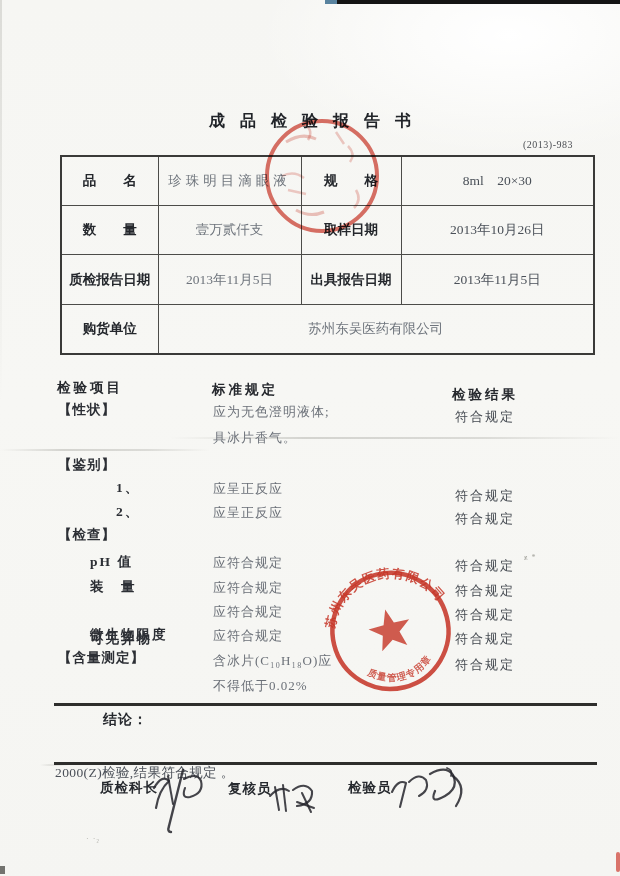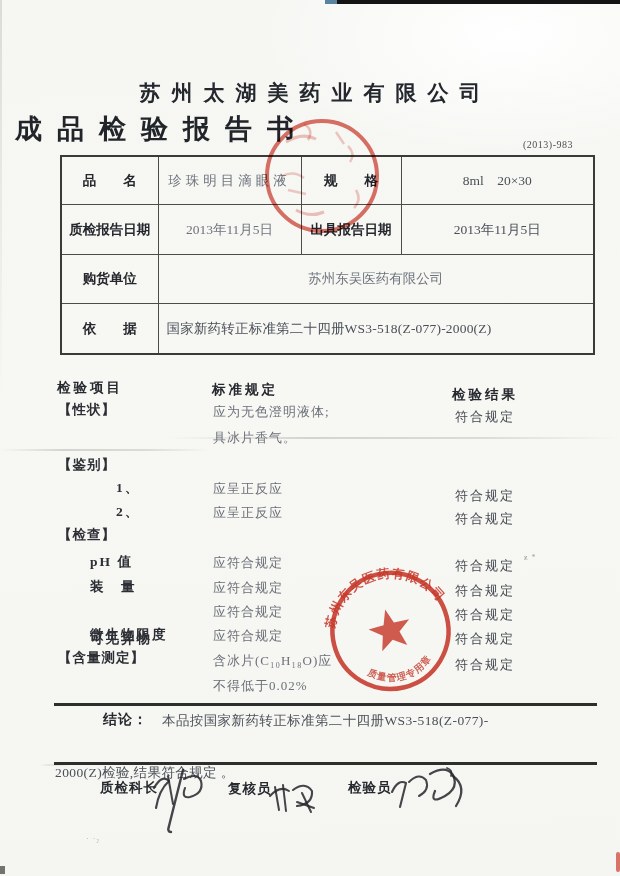--- a/index.html
+++ b/index.html
@@ -29,22 +29,22 @@
   .corner-mark{left:0;top:866px;width:5px;height:8px;background:#3c3c38;opacity:.7;}
   .left-edge{left:0;top:0;width:2px;height:400px;background:linear-gradient(#c9c9c4,rgba(201,201,196,0));opacity:.6;}
 
   
   .company-title{
     left:0;right:0;top:79px;text-align:center;
     font-size:21px;font-weight:700;letter-spacing:11px;padding-left:11px;
     color:#24272d;
   }
   .report-title{
-    left:0;right:0;top:111px;
-    font-size:27px;font-weight:700;letter-spacing:15px;padding-left:15px;
+    left:0;right:0;top:111px;text-align:center;
+    font-size:16px;font-weight:700;letter-spacing:15px;padding-left:15px;
     color:#212429;
   }
   .doc-no{left:523px;top:139px;font-size:10px;color:#4c4f54;letter-spacing:.5px;text-align:right;}
 
   
   table.info{
     position:absolute;left:60px;top:155px;width:533px;height:200px;
     border-collapse:collapse;table-layout:fixed;
     font-size:13.5px;
   }
@@ -87,52 +87,53 @@
   <div class="abs top-band-blue"></div>
   <div class="abs left-edge"></div>
   <div class="abs crease crease1"></div>
   <div class="abs crease crease2"></div>
   <div class="abs crease crease3"></div>
   <div class="abs smudge" style="left:86px;top:834px;">· ·₂</div>
   <div class="abs smudge" style="left:524px;top:553px;">ᵶ *</div>
   <div class="abs red-sliver"></div>
   <div class="abs corner-mark"></div>
 
-  <div class="abs company-title">苏州太湖美药业有限公司</div>
   <div class="abs report-title">成品检验报告书</div>
   <div class="abs doc-no">(2013)-983</div>
 
   <table class="info">
     <colgroup>
         <col style="width:97px">
         <col style="width:143px">
         <col style="width:100px">
         <col style="width:193px">
       </colgroup>
     <tbody>
         <tr style="height:33px">
       <td class="cell-label">品　　名</td>
       <td class="cell-val cell-val-faded spaced">珍珠明目滴眼液</td>
       <td class="cell-label">规　　格</td>
       <td class="cell-val">8ml　20×30</td>
     </tr>
+    <tr style="height:33px">
+      <td class="cell-label">数　　量</td>
+      <td class="cell-val cell-val-faded">壹万贰仟支</td>
+      <td class="cell-label">取样日期</td>
+      <td class="cell-val">2013年10月26日</td>
+    </tr>
     <tr style="height:34px">
       <td class="cell-label">质检报告日期</td>
       <td class="cell-val cell-val-faded">2013年11月5日</td>
       <td class="cell-label">出具报告日期</td>
       <td class="cell-val">2013年11月5日</td>
     </tr>
     <tr style="height:33px">
       <td class="cell-label">购货单位</td>
       <td class="cell-val cell-val-faded" colspan="3">苏州东吴医药有限公司</td>
     </tr>
-    <tr style="height:34px">
-      <td class="cell-label">依　　据</td>
-      <td class="cell-val basis-cell" colspan="3">国家新药转正标准第二十四册WS3-518(Z-077)-2000(Z)</td>
-    </tr>
   </tbody>
     </table>
 
   <div class="abs sec-head" style="left:57px;top:379px;">检验项目</div>
   <div class="abs sec-head" style="left:212px;top:381px;">标准规定</div>
   <div class="abs sec-head" style="left:452px;top:386px;">检验结果</div>
 
   <div class="abs t-item" style="left:58px;top:401px;">【性状】</div>
   <div class="abs t-std" style="left:213px;top:403px;">应为无色澄明液体;</div>
   <div class="abs t-res" style="left:455px;top:408px;">符合规定</div>
@@ -168,21 +169,20 @@
   <div class="abs t-res" style="left:455px;top:630px;">符合规定</div>
 
   <div class="abs t-item" style="left:58px;top:649px;">【含量测定】</div>
   <div class="abs t-std" style="left:213px;top:652px;">含冰片(C₁₀H₁₈O)应</div>
   <div class="abs t-res" style="left:455px;top:656px;">符合规定</div>
 
   <div class="abs t-std" style="left:213px;top:677px;">不得低于0.02%</div>
 
   <div class="abs rule rule-top"></div>
   <div class="abs concl-label">结论：</div>
-  <div class="abs concl-line1">本品按国家新药转正标准第二十四册WS3-518(Z-077)-</div>
   <div class="abs concl-line2">2000(Z)检验,结果符合规定 。</div>
   <div class="abs rule rule-bot"></div>
 
   <div class="abs sig-label" style="left:100px;top:779px;">质检科长</div>
   <div class="abs sig-label" style="left:228px;top:780px;">复核员</div>
   <div class="abs sig-label" style="left:348px;top:779px;">检验员</div>
 
   <svg class="abs sig-svg" style="left:146px;top:766px;" width="62" height="68" viewBox="0 0 62 68">
     <path d="M8,22 q8,-14 15,-7 q-10,9 -13,27" stroke-width="2.2"></path>
     <path d="M22,10 l5,28" stroke-width="2"></path>

